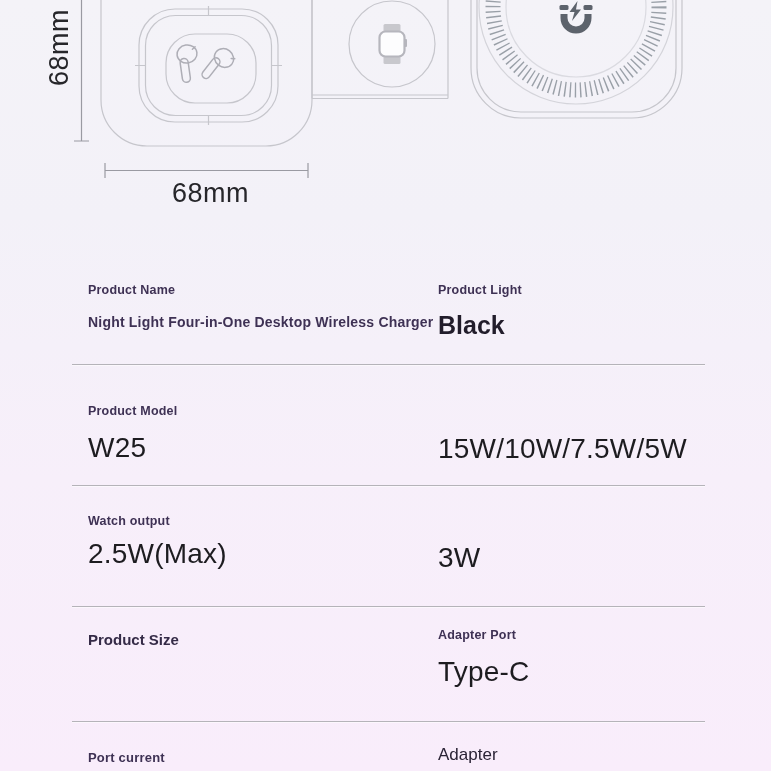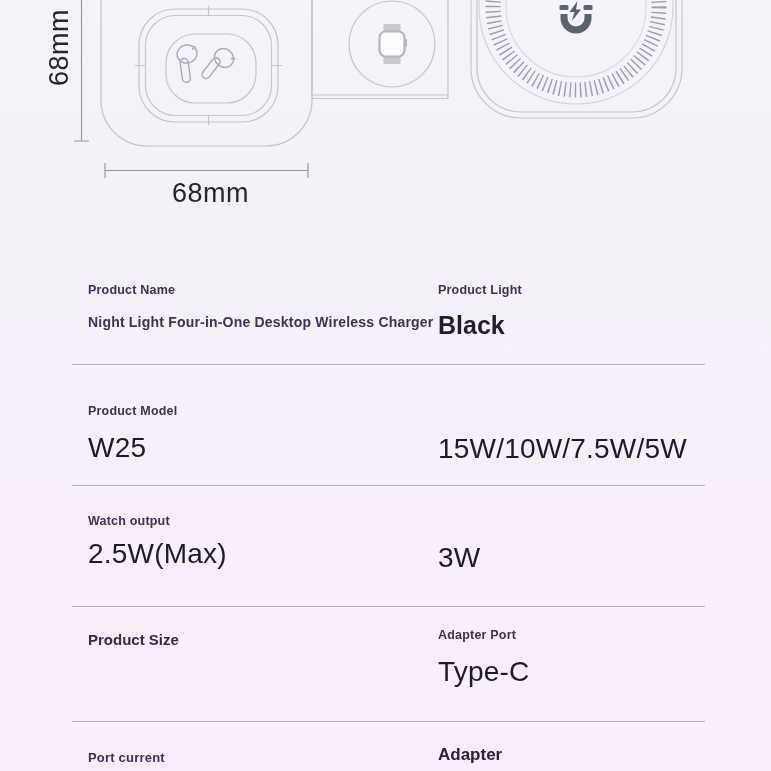--- a/index.html
+++ b/index.html
@@ -18,21 +18,21 @@
     font-size:27px; color:#26262a; letter-spacing:0.5px;
   }
   .dim-h {
     position:absolute; left:172px; top:178px;
     font-size:27px; color:#26262a; letter-spacing:0.5px;
   }
 
   .label-sm  { font-size:12.5px; font-weight:700; color:#3e3154; letter-spacing:0.2px; }
   .label-md  { font-size:15.5px; font-weight:700; color:#2a2335; }
   .label-ps  { font-size:15px;   font-weight:700; color:#352b47; }
-  .label-lg  { font-size:17px;   font-weight:700; color:#2a2335; }
+  .label-lg  { font-size:17px;   font-weight:400; color:#2a2335; }
   .value-sm  { font-size:14px; font-weight:700; color:#3e3154; letter-spacing:0.2px; }
   .value-md  { font-size:25px;   font-weight:700; color:#221d2b;text-align:right; }
   .value-lg  { font-size:28px; font-weight:400; color:#1d1c20; letter-spacing:0.2px; }
 
   .divider {
     position:absolute; left:72px; width:633px; height:1px;
     background:#b5b3b9; box-shadow:0 1px 0 rgba(255,255,255,0.55);
   }
 </style>
 </head>

